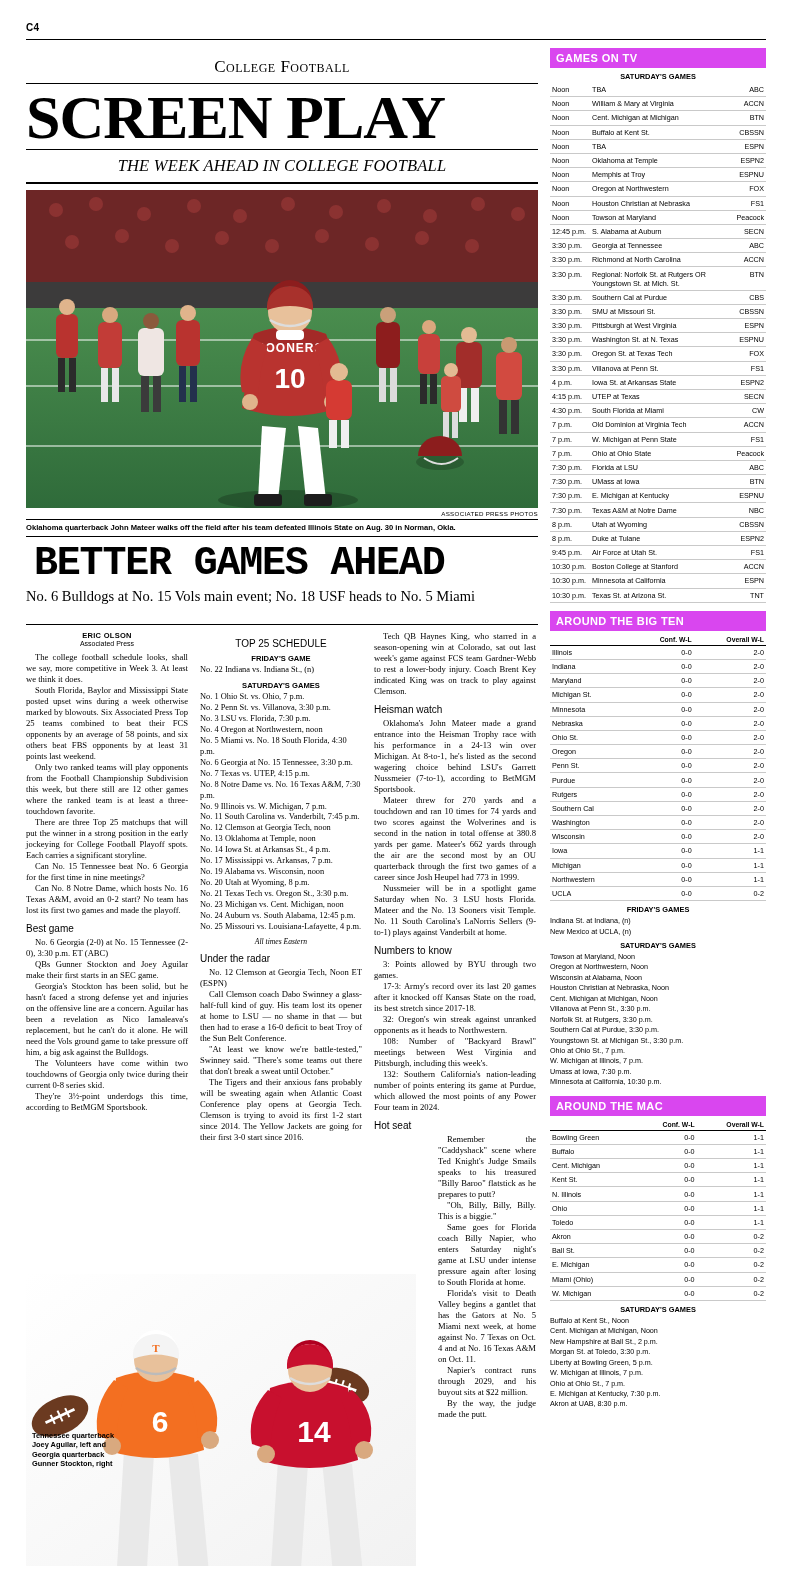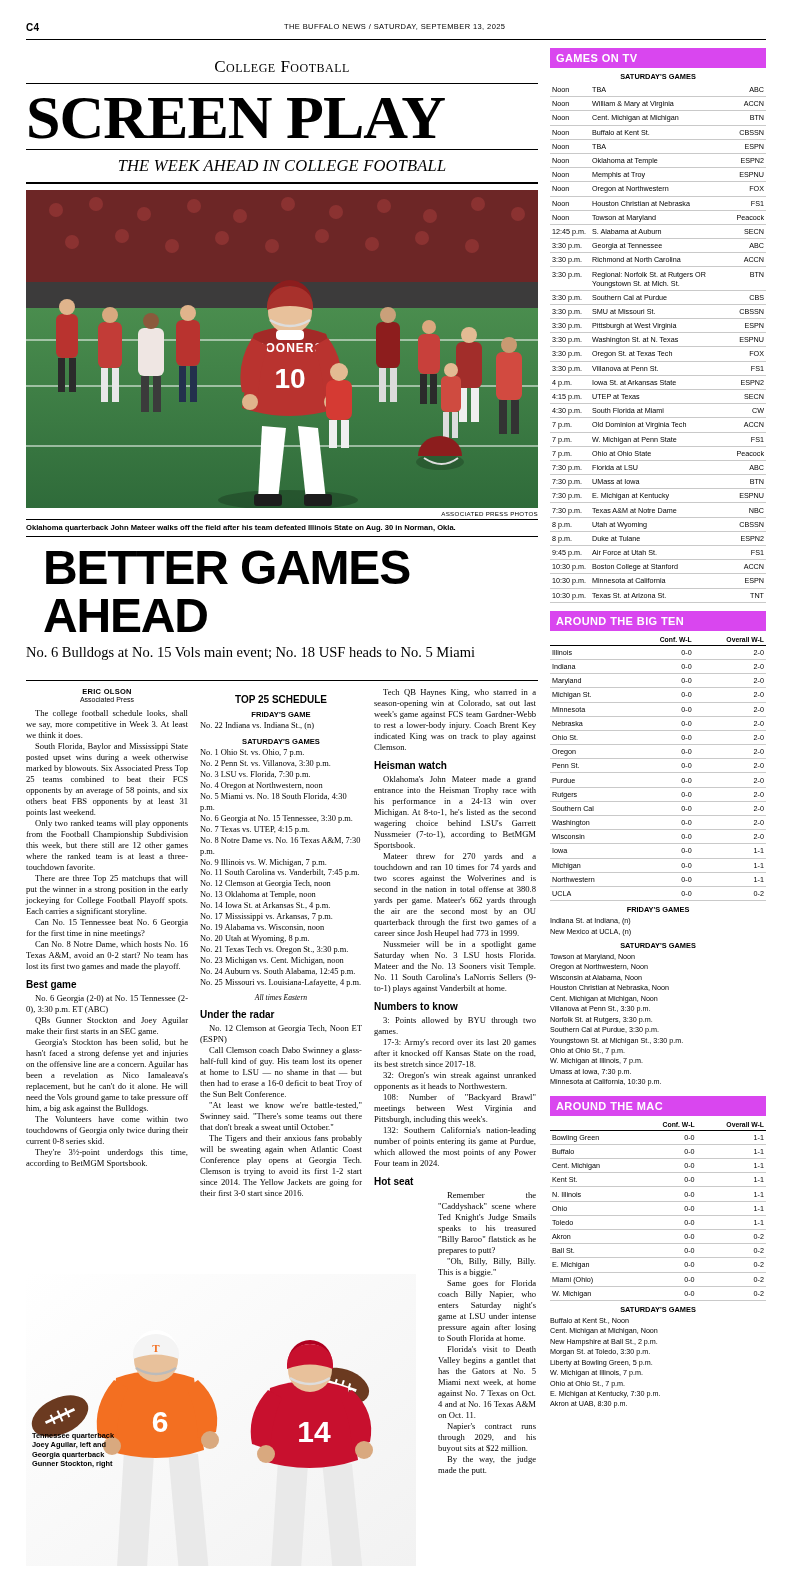--- a/index.html
+++ b/index.html
@@ -31,30 +31,30 @@
   
   .hero-title { font-family:"Liberation Serif", serif; font-weight:bold; font-size:62px; line-height:.95; letter-spacing:-1px; margin:4px 0 2px; }
   .hero-sub { font-style:italic; font-size:16.5px; text-align:center; letter-spacing:.2px; margin:6px 0 6px; }
   .rule-med { border-bottom:2px solid #000; margin:3px 0 6px; }
 
   .photo { position:relative; width:100%; height:318px; overflow:hidden; background:#2f6b3a; }
   .photo svg { display:block; width:100%; height:100%; }
   .photo-credit { text-align:right; font-family:"Liberation Sans", sans-serif; font-size:6.2px; letter-spacing:.3px; margin-top:2px; }
   .caption { font-family:"Liberation Sans", sans-serif; font-size:7.6px; font-weight:bold; line-height:1.3; border-top:1px solid #000; border-bottom:1px solid #000; padding:3px 0; margin-top:2px; }
 
-  .headline { font-family:Liberation Sans, sans-serif; font-weight:bold; font-size:48px; line-height:1; letter-spacing:-1.2px; margin:7px 17px 4px; }
+  .headline { font-family:Liberation Mono, monospace; font-weight:bold; font-size:40px; line-height:1; letter-spacing:-1.2px; margin:7px 8px 4px; }
   .deck { font-size:14.5px; line-height:1.15; margin-bottom:16px; }
 
   
   .cols3 { display:flex; gap:12px; margin-top:20px; border-top:1px solid #000; padding-top:6px; }
   .col { width:162px; }
   .byline-name { font-family:"Liberation Sans", sans-serif; font-weight:bold; font-size:7.5px; text-align:center; letter-spacing:.3px; }
   .byline-org { font-family:"Liberation Sans", sans-serif; font-size:7px; text-align:center; margin-bottom:5px; }
   p.body { font-size:8.6px; line-height:1.28; margin:0 0 0 0; text-indent:9px; text-align:justify; }
-  .subhead { font-family:"Liberation Sans", sans-serif; font-weight:bold; font-size:10px; margin:7px 0 3px; }
+  .subhead { font-family:"Liberation Sans", sans-serif; font-weight:normal; font-size:10px; margin:7px 0 3px; }
   .subhead.center { text-align:center; }
   .itals { font-style:italic; font-size:7.6px; text-align:center; margin:4px 0; }
 
   .sched-item { font-size:8.4px; line-height:1.3; }
   .sched-day { font-family:"Liberation Sans", sans-serif; font-weight:bold; font-size:7.6px; text-align:center; margin:5px 0 2px; }
 
   
   .rail-head { background:#d946ef; color:#fff; font-family:"Liberation Sans", sans-serif; font-weight:bold; font-size:11px; letter-spacing:.4px; padding:4px 6px; margin-bottom:3px; }
   .rail-sub { font-family:"Liberation Sans", sans-serif; font-weight:bold; font-size:7.4px; text-align:center; margin:4px 0 2px; }
   table.tv { width:100%; border-collapse:collapse; font-family:"Liberation Sans", sans-serif; font-size:7.2px; }
@@ -73,21 +73,20 @@
   .bottom-photo { position:absolute; left:26px; bottom:18px; width:390px; height:292px; overflow:hidden; }
   .bottom-cap { position:absolute; left:32px; bottom:116px; width:86px; font-family:"Liberation Sans", sans-serif; font-weight:bold; font-size:7.4px; line-height:1.25; color:#000; z-index:4; }
 </style>
 </head>
 <body>
 
 <div class="page">
 
   <div class="masthead">
     <div class="folio">C4</div>
-    <div class="center">THE BUFFALO NEWS / SATURDAY, SEPTEMBER 13, 2025</div>
     <div style="width:16px"></div>
   </div>
   <div class="rule-top"></div>
 
   <div class="body-wrap">
 
     <div class="left-col">
 
       <div class="section-title">College Football</div>
       <div class="rule-thin"></div>

